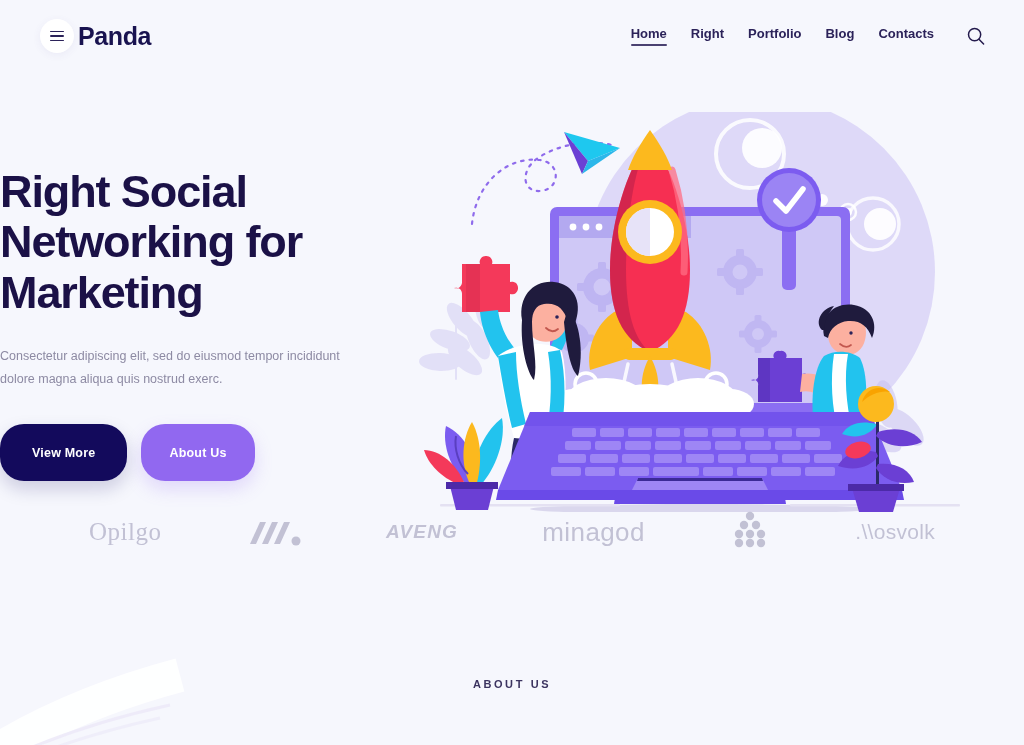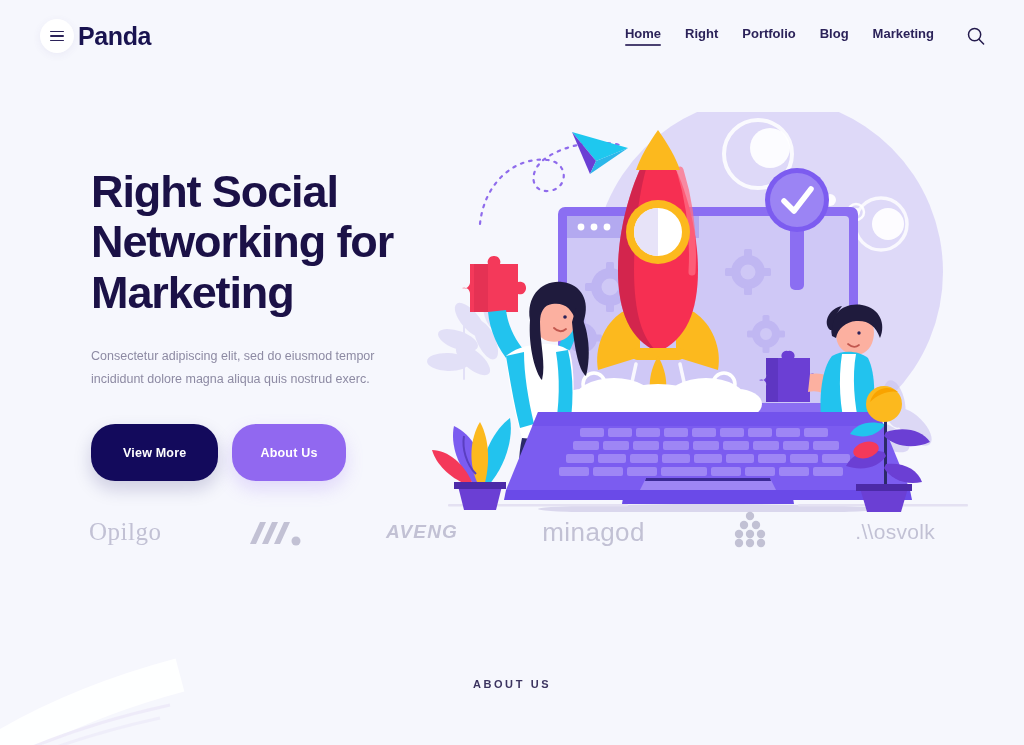--- a/index.html
+++ b/index.html
@@ -137,23 +137,21 @@
     position: relative;
     z-index: 5;
     display: flex;
     align-items: flex-start;
     padding: 95px 0 0 0;
     height: 430px;
   }
 
   .hero-copy {
     width: 420px;
-    padding-left: 83px;
     flex: none;
-    margin-left: 8px;
   }
 
   .hero-title {
     font-size: 45px;
     line-height: 1.12;
     font-weight: 700;
     letter-spacing: -1.1px;
     color: #1b1147;
   }
 
@@ -274,21 +272,21 @@
     </button>
     <span class="brand-name">Panda</span>
   </div>
 
   <div class="nav-wrap">
     <nav class="main-nav">
       <a class="nav-link active">Home</a>
       <a class="nav-link">Right</a>
       <a class="nav-link">Portfolio</a>
       <a class="nav-link">Blog</a>
-      <a class="nav-link">Marketing</a>
+      <a class="nav-link">Contacts</a>
     </nav>
 
     <button class="search-btn">
       <svg width="20" height="20" viewBox="0 0 20 20" fill="none">
         <circle cx="8.6" cy="8.6" r="6.1" stroke="#241b4d" stroke-width="1.5"></circle>
         <line x1="13.2" y1="13.4" x2="17.6" y2="17.9" stroke="#241b4d" stroke-width="1.5" stroke-linecap="round"></line>
       </svg>
     </button>
 
   </div>

